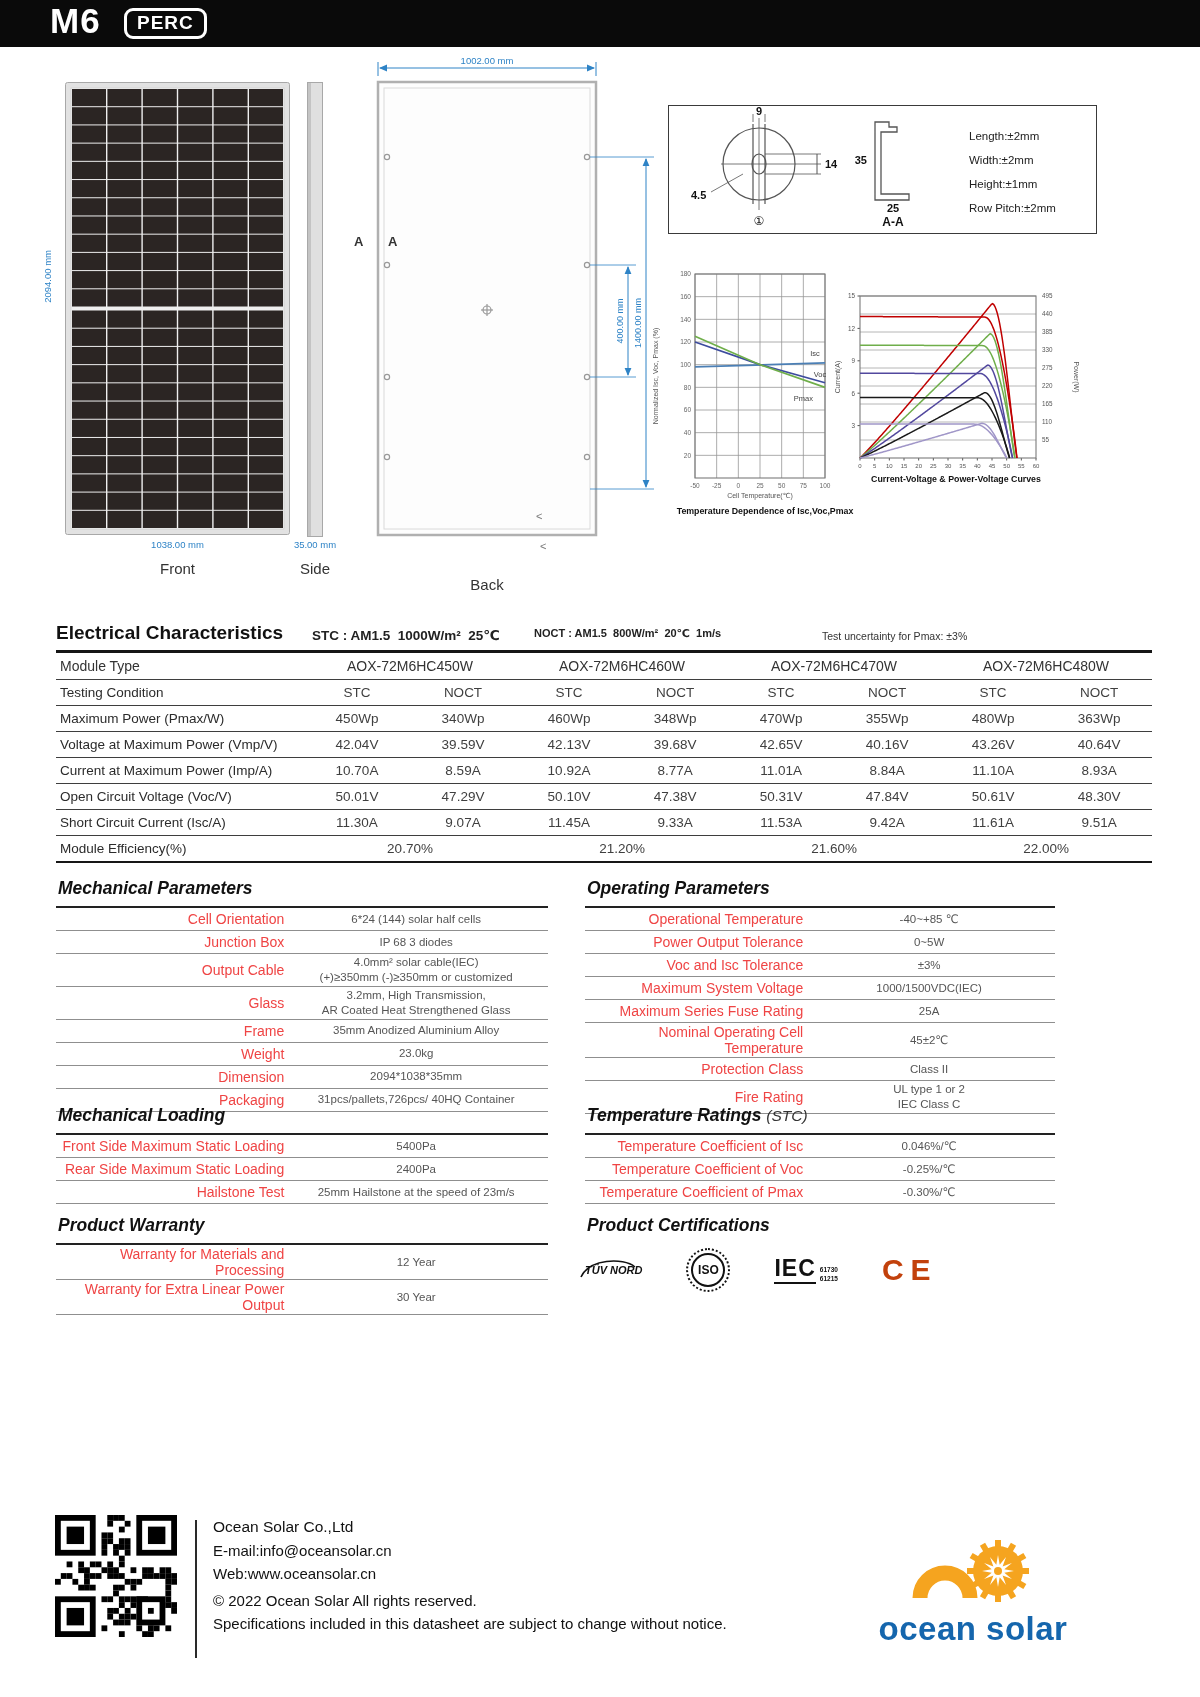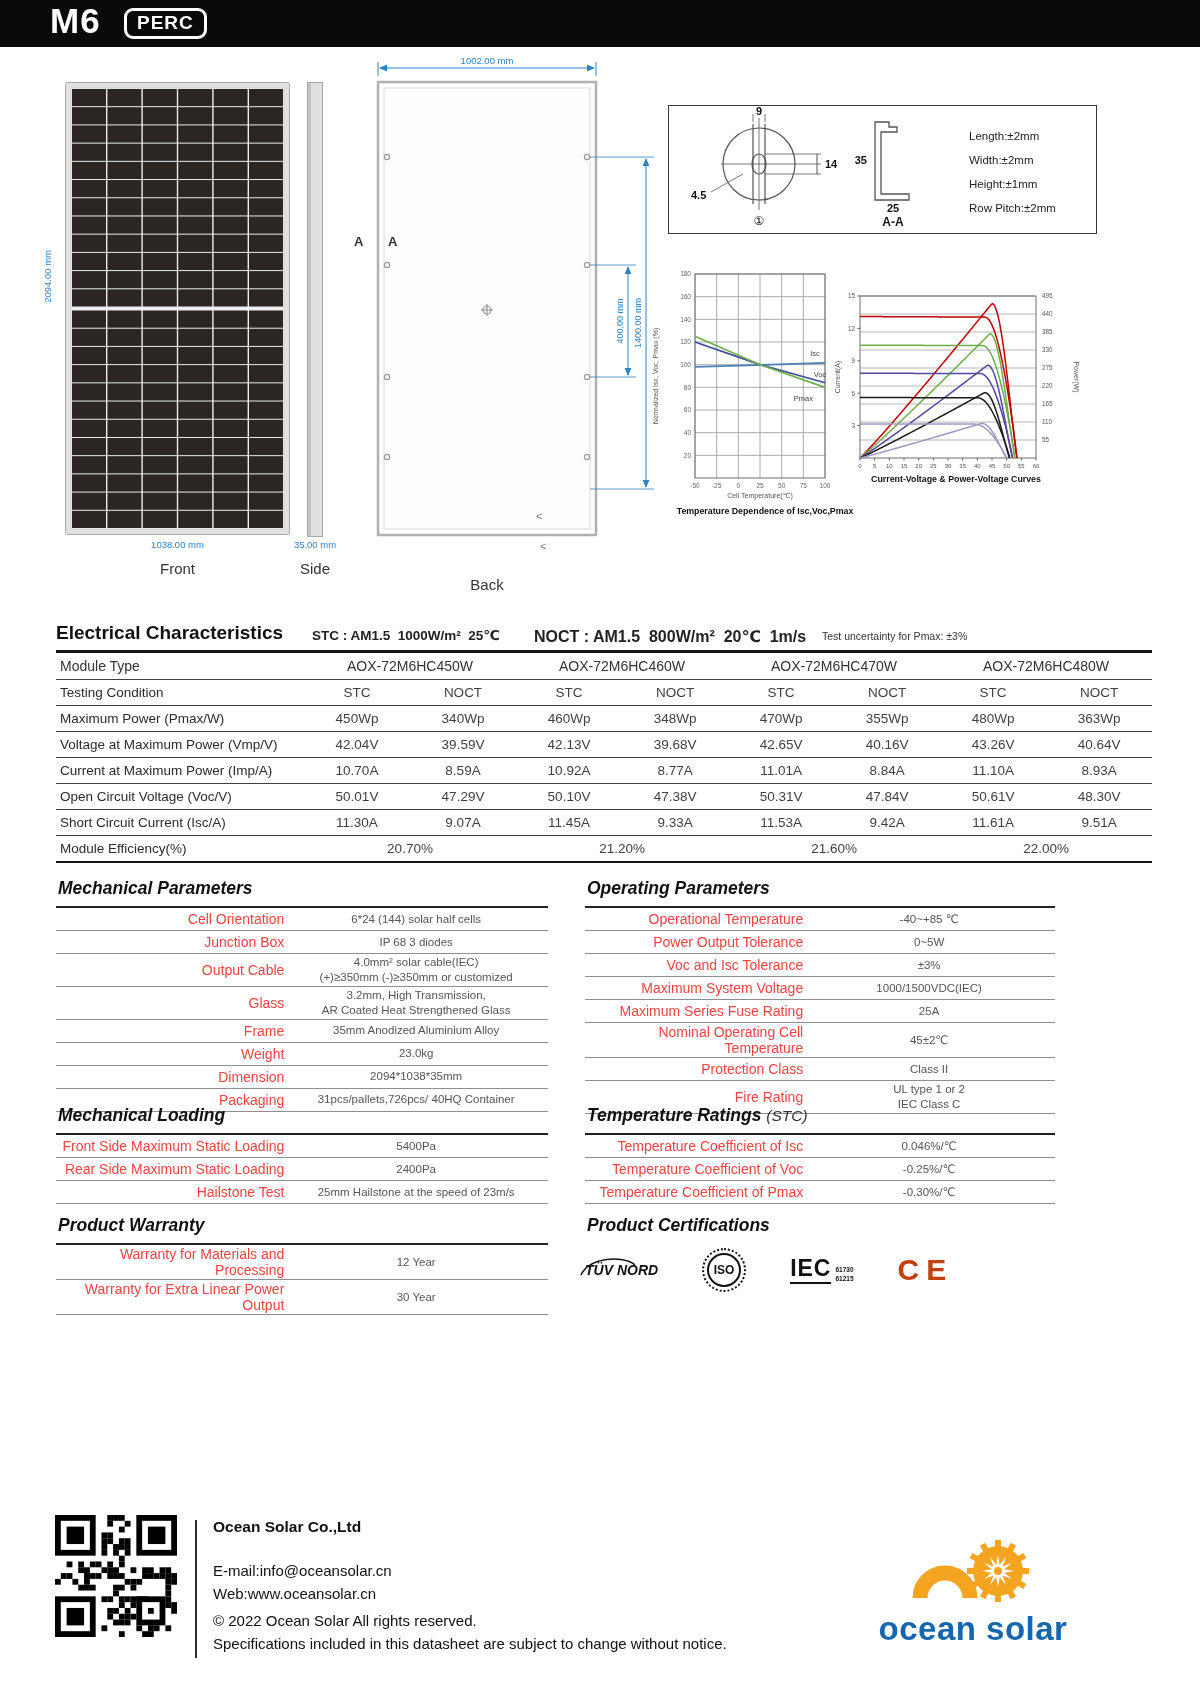--- a/index.html
+++ b/index.html
@@ -15,50 +15,50 @@
   .vdim{position:absolute;writing-mode:vertical-rl;transform:rotate(180deg);}
   .caption{position:absolute;font-size:15px;color:#333;text-align:center;}
   .sidebar-shape{position:absolute;left:307px;top:82px;width:14px;height:453px;background:#e0e0e0;
          border:1px solid #a8a8a8;box-shadow:inset 3px 0 0 #c4c4c4;}
   .detailbox{position:absolute;left:668px;top:105px;width:427px;height:127px;border:1.5px solid #3a3a3a;}
   
   .etable-wrap{position:absolute;left:56px;top:622px;width:1096px;}
   .ehead{position:relative;height:28px;}
   .ehead .t{position:absolute;left:0;top:0;font-size:19px;font-weight:bold;color:#111;}
   .ehead .c1{position:absolute;left:256px;top:5px;font-size:13.5px;font-weight:bold;color:#222;white-space:pre;}
-  .ehead .c2{position:absolute;left:478px;top:5px;font-size:16px;font-weight:bold;color:#222;white-space:pre;}
+  .ehead .c2{position:absolute;left:478px;top:5px;font-size:11px;font-weight:bold;color:#222;white-space:pre;}
   .ehead .unc{position:absolute;left:766px;top:8px;font-size:10.5px;color:#333;white-space:pre;}
   table.etable{border-collapse:collapse;width:1096px;table-layout:fixed;border-top:3px solid #161616;border-bottom:2.5px solid #161616;}
   table.etable tr{border-bottom:1.4px solid #3e3e3e;}
   table.etable td{padding:5px 2px;text-align:center;font-size:13.5px;color:#3f3f3f;}
   table.etable td.lblcell{text-align:left;padding-left:4px;color:#2b2b2b;}
   table.etable tr.r-modtype td{font-size:14px;color:#333;}
   
   .pblock{position:absolute;}
   .pblock .ptitle{font-size:17.5px;font-weight:bold;color:#111;margin:0 0 7px 2px;font-style:italic;}
   .pblock .ptitle .suffix{font-weight:normal;font-size:15.5px;color:#333;}
   .prows{border-top:2.5px solid #222;}
   .prow{display:flex;align-items:center;border-bottom:1px solid #8f8f8f;min-height:20px;padding:1px 0;}
   .prow .lbl{width:46%;font-size:14px;color:#ef4444;padding-left:2px;text-align:right;}
   .prow .val{flex:1;text-align:center;font-size:11.5px;color:#555;white-space:pre-line;line-height:1.3;}
   
   .certrow{position:absolute;left:585px;top:1248px;width:480px;display:flex;align-items:center;gap:44px;}
-  .tuv{position:relative;font-weight:bold;font-size:14px;color:#111;font-style:italic;}
+  .tuv{position:relative;font-weight:bold;font-size:11px;color:#111;font-style:italic;}
   .tuv svg{position:absolute;left:-8px;top:-9px;}
   .isobadge{width:40px;height:40px;border:2.5px dotted #111;border-radius:50%;display:flex;align-items:center;justify-content:center;}
   .isobadge .inner{width:30px;height:30px;border:2px solid #111;border-radius:50%;display:flex;align-items:center;justify-content:center;
                    font-size:12px;font-weight:bold;color:#111;}
   .iec{display:flex;align-items:flex-end;gap:4px;}
   .iec .big{font-size:23px;font-weight:bold;color:#111;letter-spacing:1px;border-bottom:2px solid #111;line-height:1;padding-bottom:2px;}
   .iec .codes{font-size:6.5px;color:#111;line-height:1.4;font-weight:bold;}
   .ce{font-size:30px;font-weight:bold;color:#c2410c;letter-spacing:7px;}
   
   .divider{position:absolute;left:195px;top:1520px;width:2px;height:138px;background:#2a2a2a;}
   .ftext{position:absolute;left:213px;top:1518px;width:600px;color:#111;}
-  .ftext .company{font-size:15.5px;font-weight:700;margin-bottom:26px;}
+  .ftext .company{font-size:15.5px;font-weight:400;margin-bottom:6px;}
   .ftext .line{font-size:15px;margin-bottom:6px;}
   .ftext .cline{font-size:15px;margin-top:10px;margin-bottom:6px;}
   .logo{position:absolute;left:848px;top:1528px;width:250px;text-align:center;}
   .logo .lname{font-size:33px;font-weight:bold;color:#1566ad;letter-spacing:0.5px;margin-top:0px;}
   svg text{font-family:"Liberation Sans","DejaVu Sans",sans-serif;}
 </style>
 </head>
 <body>
 
 <div class="page">

